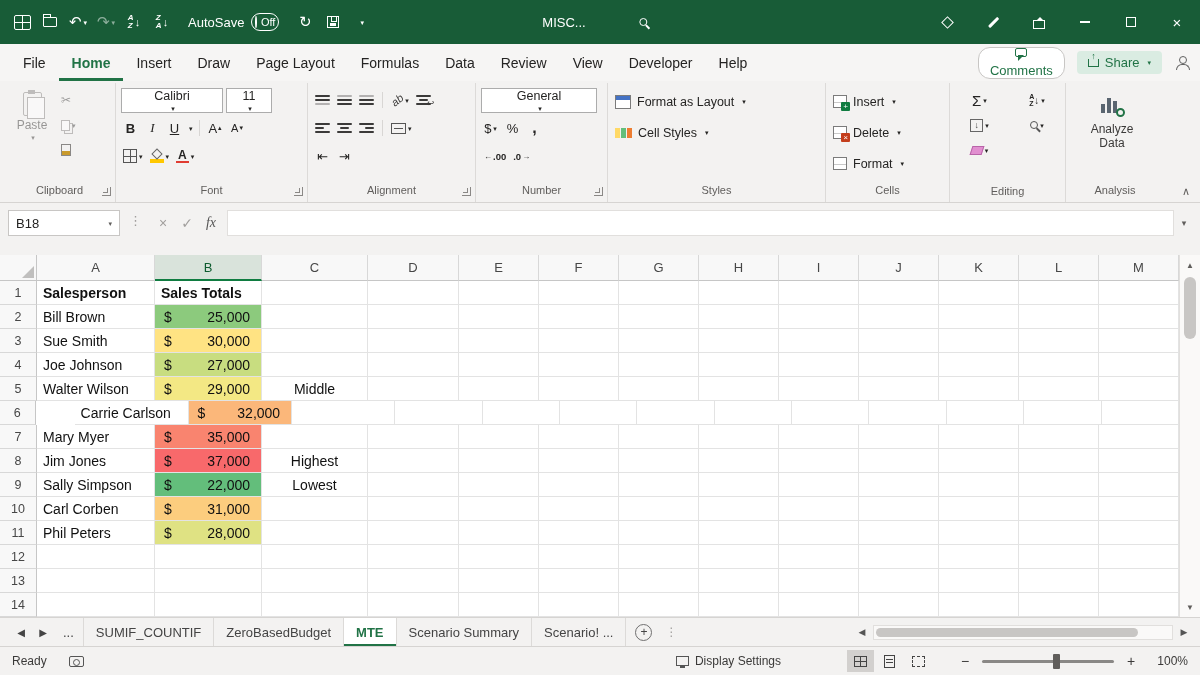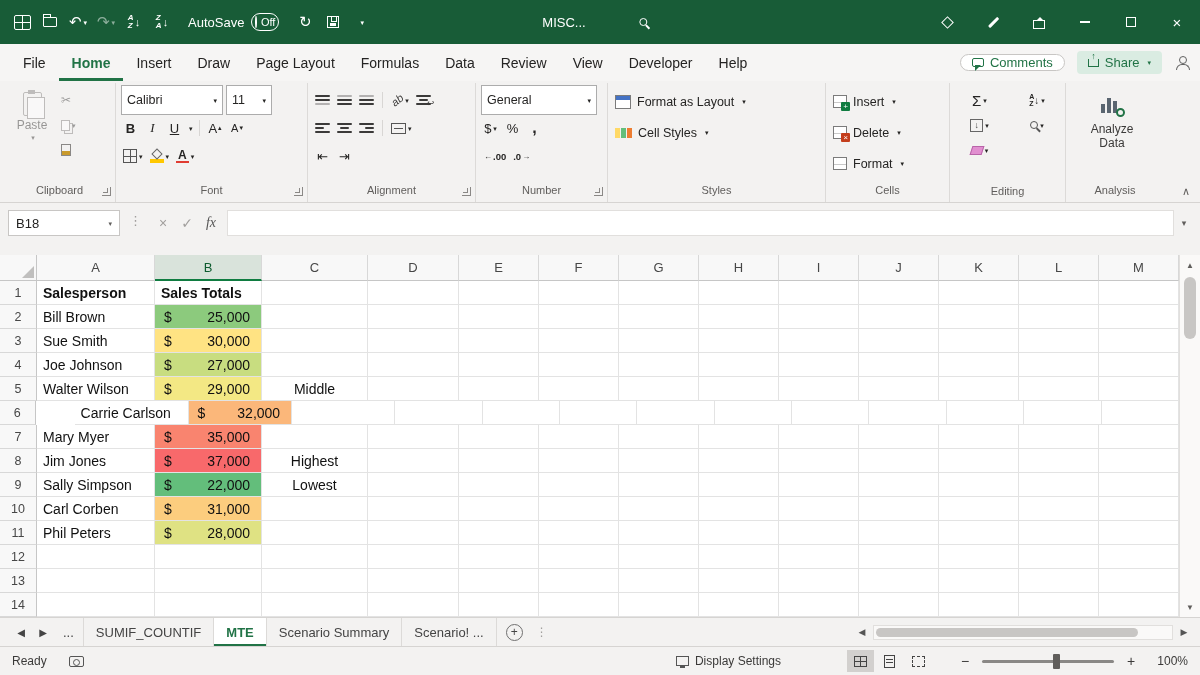--- a/index.html
+++ b/index.html
@@ -34,21 +34,21 @@
   .i-ribopt::after{content:"";position:absolute;left:2.5px;top:-7px;border:3px solid transparent;border-bottom-color:#fff;}
   .i-min{width:10px;height:2px;background:#fff;}
   .i-max{width:10px;height:10px;border:1.4px solid #fff;}
 
   
   .tabrow{height:37px;background:#F6F5F4;display:flex;align-items:center;padding:0 10px;}
   .rtabs{display:flex;height:100%;}
   .rtab{padding:0 13px;display:flex;align-items:center;font-size:14px;color:#252423;height:100%;}
   .rtab.active{color:#217346;font-weight:600;box-shadow:inset 0 -3px 0 #217346;}
   .tr-right{margin-left:auto;display:flex;align-items:center;gap:12px;}
-  .btn-comments{display:flex;align-items:center;gap:6px;border:1px solid #C8C6C4;border-radius:12px;padding:0 11px;color:#217346;font-size:13px;background:#fff;}
+  .btn-comments{display:flex;align-items:center;gap:6px;border:1px solid #C8C6C4;border-radius:12px;padding:0 11px;color:#217346;font-size:13px;background:#fff;flex-direction:column;}
   .btn-share{display:flex;align-items:center;gap:6px;border-radius:4px;padding:4px 11px;color:#217346;font-size:13px;background:#DAECE2;}
   .i-comment{width:12px;height:9px;border:1.3px solid #217346;border-radius:2px;position:relative;}
   .i-comment::after{content:"";position:absolute;left:2px;bottom:-5px;border:3px solid transparent;border-top-color:#217346;border-left-color:#217346;}
   .i-share{width:11px;height:8px;border:1.2px solid #217346;border-top:none;position:relative;}
   .i-share::after{content:"↑";position:absolute;top:-8px;left:2.5px;font-size:9px;color:#217346;}
   .i-person{width:16px;height:14px;position:relative;display:inline-block;}
   .i-person::before{content:"";position:absolute;top:0;left:5px;width:6px;height:6px;border-radius:50%;border:1.2px solid #616161;}
   .i-person::after{content:"";position:absolute;bottom:0;left:2px;width:12px;height:5px;border:1.2px solid #616161;border-bottom:none;border-radius:6px 6px 0 0;}
 
   
@@ -64,21 +64,21 @@
   .w-styles{width:218px}.w-cells{width:124px}.w-edit{width:116px}.w-anal{width:98px;border-right:none}
   .paste{display:flex;flex-direction:column;align-items:center;gap:2px;width:46px;padding-top:4px;font-size:12px;color:#3B3A39;}
   .i-paste{width:19px;height:24px;border:1.4px solid #8A8886;border-radius:2px;position:relative;background:#F3F2F1;}
   .i-paste::before{content:"";position:absolute;top:-3px;left:4px;width:7px;height:4px;background:#8A8886;}
   .i-paste::after{content:"";position:absolute;top:4px;left:3px;right:-4px;bottom:-4px;background:#fff;border:1px solid #8A8886;}
   .clipcol{display:flex;flex-direction:column;gap:5px;padding-top:2px;}
   .mb{display:flex;align-items:center;height:20px;font-size:12px;color:#444;}
   .i-copy{width:9px;height:11px;border:1.2px solid #8A8886;background:#fff;box-shadow:3px 3px 0 -1px #F3F2F1,3px 3px 0 0 #8A8886;}
   .i-painter{width:10px;height:12px;border:1px solid #8A8886;background:linear-gradient(#F3F2F1 0 6px,#C99A2C 6px);}
   .frow{display:flex;align-items:center;gap:3px;height:24px;}
-  .combo{height:30px;background:#fff;border:1px solid #ACACAC;display:flex;align-items:center;justify-content:space-between;padding:0 5px;font-size:12.5px;color:#252423;}
+  .combo{height:25px;background:#fff;border:1px solid #ACACAC;display:flex;align-items:center;justify-content:space-between;padding:0 5px;font-size:12.5px;color:#252423;flex-direction:column;}
   .w100{width:102px}.w44{width:46px}.w110{width:116px}
   .fb{min-width:19px;height:22px;display:flex;align-items:center;justify-content:center;font-size:13px;color:#252423;padding:0 2px;}
   .fb .tiny{font-style:normal;font-size:7px;margin-left:1px;}
   .fb.sm{font-size:11px;}
   .bold{font-weight:700}
   .ital{font-style:italic;font-family:"Liberation Serif",serif;}
   .unde{text-decoration:underline;}
   .vsep{width:1px;height:16px;background:#D8D6D4;margin:0 3px;}
   .i-borders{width:14px;height:14px;border:1px solid #555;background:linear-gradient(#555,#555) 50% 50%/100% 1px no-repeat,linear-gradient(#555,#555) 50% 50%/1px 100% no-repeat;}
   .i-fillc{width:14px;height:14px;position:relative;background:linear-gradient(transparent 0 10px,#FFC800 10px);}
@@ -895,20 +895,23 @@
   </div>
 
   <div class="sheettabs">
     <span class="nav">◀</span>
     <span class="nav">▶</span>
     <span class="stab more">...</span>
     <div class="stabs">
         <div class="stab">
           <span>SUMIF_COUNTIF</span>
         </div>
+        <div class="stab">
+          <span>ZeroBasedBudget</span>
+        </div>
         <div class="stab active">
           <span>MTE</span>
         </div>
         <div class="stab">
           <span>Scenario Summary</span>
         </div>
         <div class="stab">
           <span>Scenario! ...</span>
         </div>
       </div>

